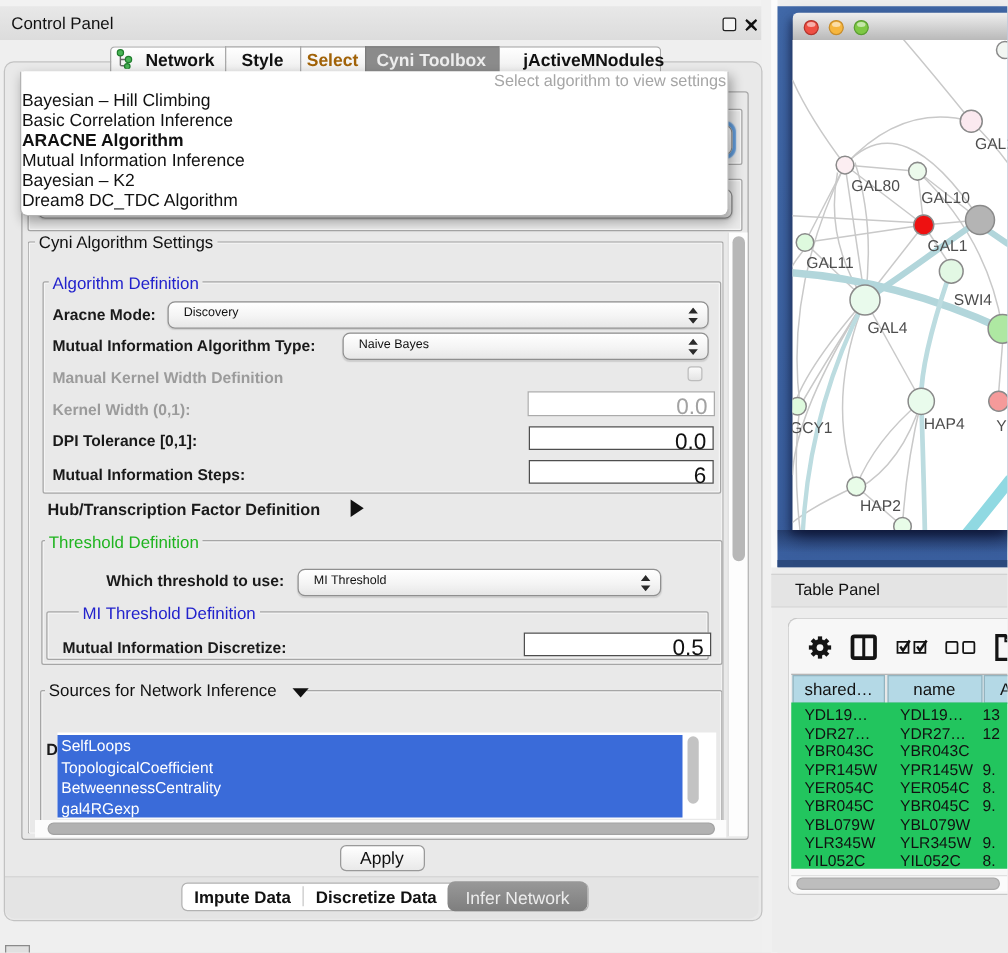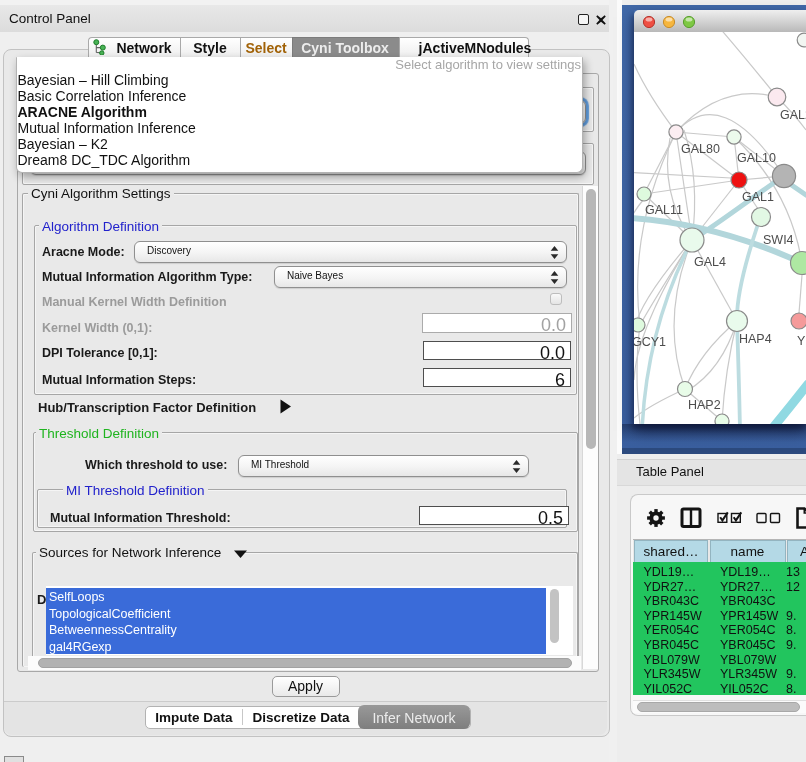--- a/index.html
+++ b/index.html
@@ -107,21 +107,21 @@
 <div class="lbl abs" style="left:85px;top:458px;">Which threshold to use:</div>
 <div class="combo" style="left:238px;top:455px;width:289px;height:20px;">
   <div class="ct">MI Threshold</div>
     <svg class="ar" viewBox="0 0 9 13">
       <path d="M4.5 0 L8.3 4.7 L0.7 4.7 Z M0.7 8.3 L8.3 8.3 L4.5 13 Z" fill="#2a2a2a"></path>
     </svg>
   </div>
 
 <div class="grp" style="left:37px;top:489px;width:528px;height:37px;"></div>
 <div class="gt" style="left:43px;top:482.5px;color:#2222cc;margin-left:20px;">MI Threshold Definition</div>
-<div class="lbl abs" style="left:50px;top:511px;">Mutual Information Threshold:</div>
+<div class="lbl abs" style="left:50px;top:511px;">Mutual Information Discretize:</div>
 <div class="tb" style="left:419px;top:506px;width:138px;height:15px;border:1.6px solid #4e4e4e;padding:1px 5px;">0.5</div>
 
 <div class="grp" style="left:32px;top:552px;width:544px;height:114px;border-bottom:none;"></div>
 <div class="gt" style="left:36px;top:544.5px;color:#111;padding-right:24px;">Sources for Network Inference</div>
 <svg class="abs" style="left:233px;top:549px;" width="15" height="10" viewBox="0 0 15 10">
     <path d="M1 1.5 L14 1.5 L7.5 9 Z" fill="#111"></path>
   </svg>
 <div class="lbl abs" style="left:37px;top:592px;font-size:13px;">Data Attributes</div>
 
 <div class="abs" style="left:46px;top:586px;width:527px;height:69px;background:#fff;"></div>

